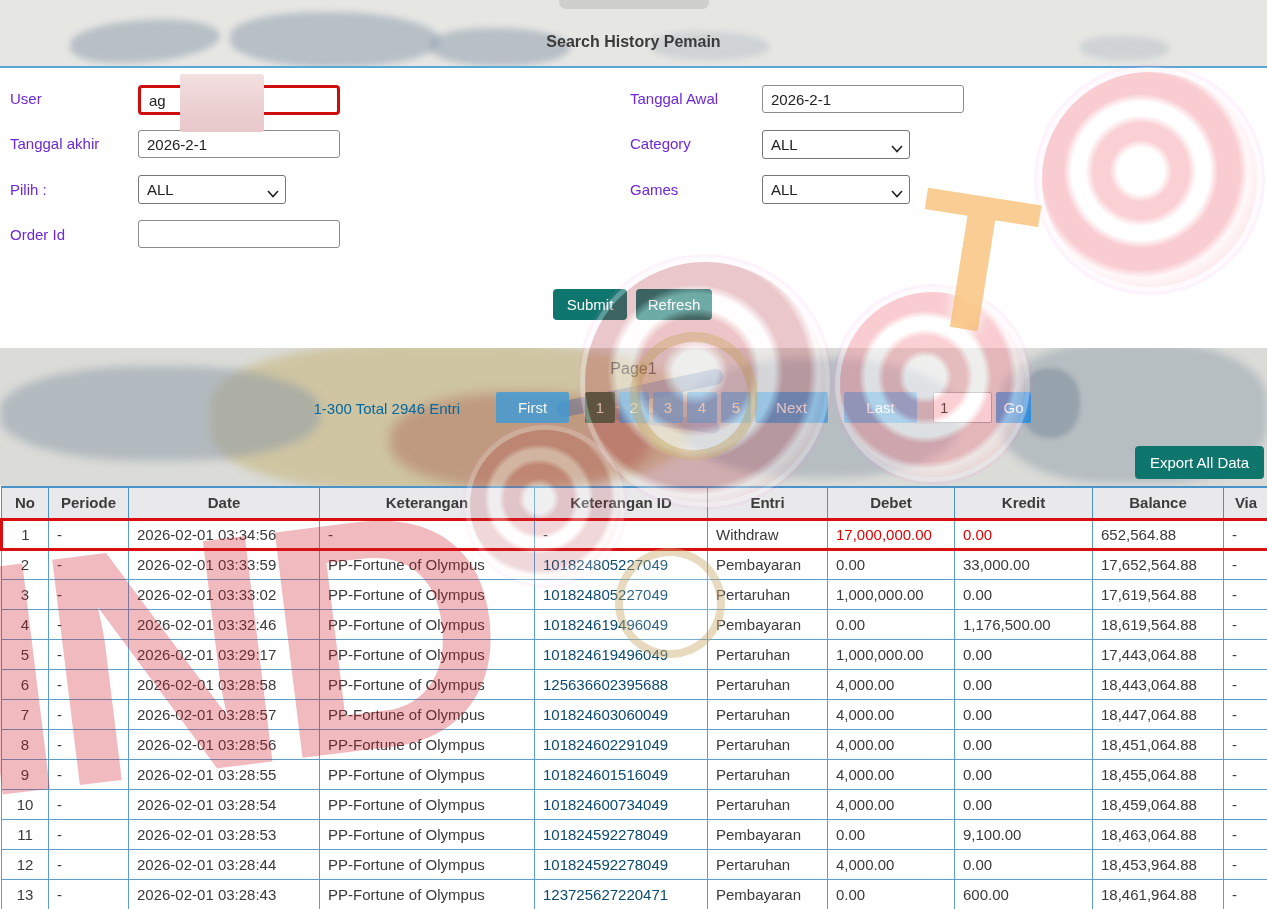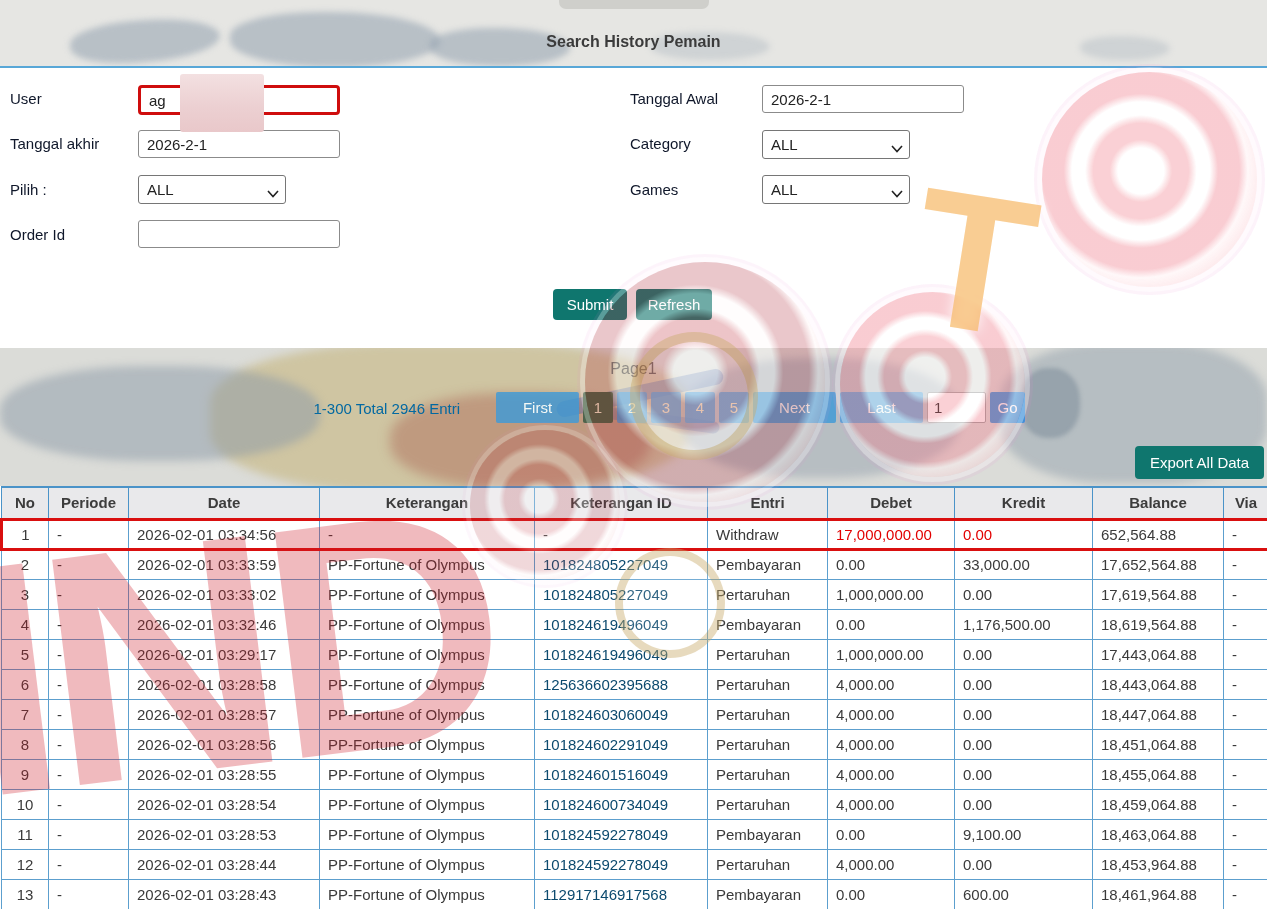--- a/index.html
+++ b/index.html
@@ -8,40 +8,40 @@
   .stage { position:relative; width:1267px; height:909px; overflow:hidden; background:#e6e6e3; }
 
   
   .top-strip { position:absolute; left:0; top:0; width:1267px; height:66px; background:#e6e6e3; }
   .top-tab { position:absolute; left:50%; transform:translateX(-50%); top:0; width:150px; height:9px; background:#cfcfcb; border-radius:0 0 7px 7px; }
   .page-title { position:absolute; left:0; right:0; top:33px; text-align:center; font-weight:bold; font-size:16px; color:#3b3b3b; }
   .blob { position:absolute; background:rgba(146,160,174,.55); filter:blur(3px); border-radius:45% 55% 50% 50%; pointer-events:none; }
 
   
   .form-panel { position:absolute; left:0; top:66px; width:1267px; height:282px; background:#fff; border-top:2px solid #58a7d7; }
-  .f-label { position:absolute; font-size:15px; color:#0f172a; }
+  .f-label { position:absolute; font-size:15px; color:#6d28d9; }
   .t-input { position:absolute; height:28px; width:202px; border:1px solid #8b8b8b; border-radius:3px; padding:0 8px; font-size:15px; font-family:inherit; color:#222; background:#fff; }
   .t-input.red-border { border:3px solid #cf0d0d; border-radius:4px; }
   .select-wrap { position:absolute; width:148px; height:29px; }
   .select-wrap select { width:100%; height:100%; border:1px solid #767676; border-radius:3px; padding:0 8px; font-size:15px; font-family:inherit; color:#222; background:#fff; appearance:none; -webkit-appearance:none; }
   .select-wrap .chev { position:absolute; right:7px; top:9px; pointer-events:none; }
   .redaction { position:absolute; left:180px; top:6px; width:84px; height:58px; border-radius:3px;
     background:linear-gradient(180deg,#f3e0e1 0%,#ecd0d2 55%,#e9c8ca 100%); filter:blur(.4px); z-index:4; }
   .btn { border:none; border-radius:4px; background:#0f766e; color:#fff; font-size:15px; font-family:inherit; cursor:pointer; }
   .btn-submit { position:absolute; left:553px; top:221px; width:74px; height:31px; }
   .btn-refresh { position:absolute; left:636px; top:221px; width:76px; height:31px; }
 
   
   .band { position:absolute; left:0; top:348px; width:1267px; height:138px; background:#dbdcd8; overflow:hidden; }
   .band .patch { position:absolute; pointer-events:none; }
   .pg-label { position:absolute; left:0; right:0; top:12px; text-align:center; color:#4c4a40; font-size:16px; }
   .range-text { position:absolute; left:300px; top:52px; width:160px; text-align:right; color:#0369a1; font-size:15px; }
   .pagebar { position:absolute; left:496px; top:44px; height:31px; display:flex; align-items:stretch; }
   .pbtn { border:none; border-radius:2px; background:rgba(62,154,215,.82); color:#f4f8f5; font-size:15px; font-family:inherit; cursor:pointer; }
-  .pbtn.word { width:83px; margin-right:4px; }
+  .pbtn.word { width:73px; margin-right:16px; }
   .pbtn.num { width:30px; margin-right:4px; color:#f0ecc6; }
   .pbtn.num.active { background:#40603e; color:#ece7c4; }
   .goto-input { width:59px; height:31px; border:1px solid #9a9a9a; border-radius:2px; padding:0 6px; font-size:15px; font-family:inherit; background:#fff; margin-right:4px; }
   .pbtn.go { width:35px; background:#2f8fd8; color:#fff; }
   .btn-export { position:absolute; left:1135px; top:98px; width:129px; height:33px; }
 
   
   .table-wrap { position:absolute; left:0; top:486px; width:1267px; bottom:0; background:#fff; }
   table { width:1267px; border-collapse:collapse; table-layout:fixed; }
   col.c0{width:47px} col.c1{width:80px} col.c2{width:191px} col.c3{width:215px} col.c4{width:173px}
@@ -333,21 +333,21 @@
     <td>4,000.00</td>
     <td>0.00</td>
     <td>18,453,964.88</td>
     <td>-</td>
   </tr>
           <tr>
     <td class="center">13</td>
     <td>-</td>
     <td>2026-02-01 03:28:43</td>
     <td>PP-Fortune of Olympus</td>
-    <td class="link">112917146917568</td>
+    <td class="link">123725627220471</td>
     <td>Pembayaran</td>
     <td>0.00</td>
     <td>600.00</td>
     <td>18,461,964.88</td>
     <td>-</td>
   </tr>
         </tbody>
     </table>
   </div>
 

